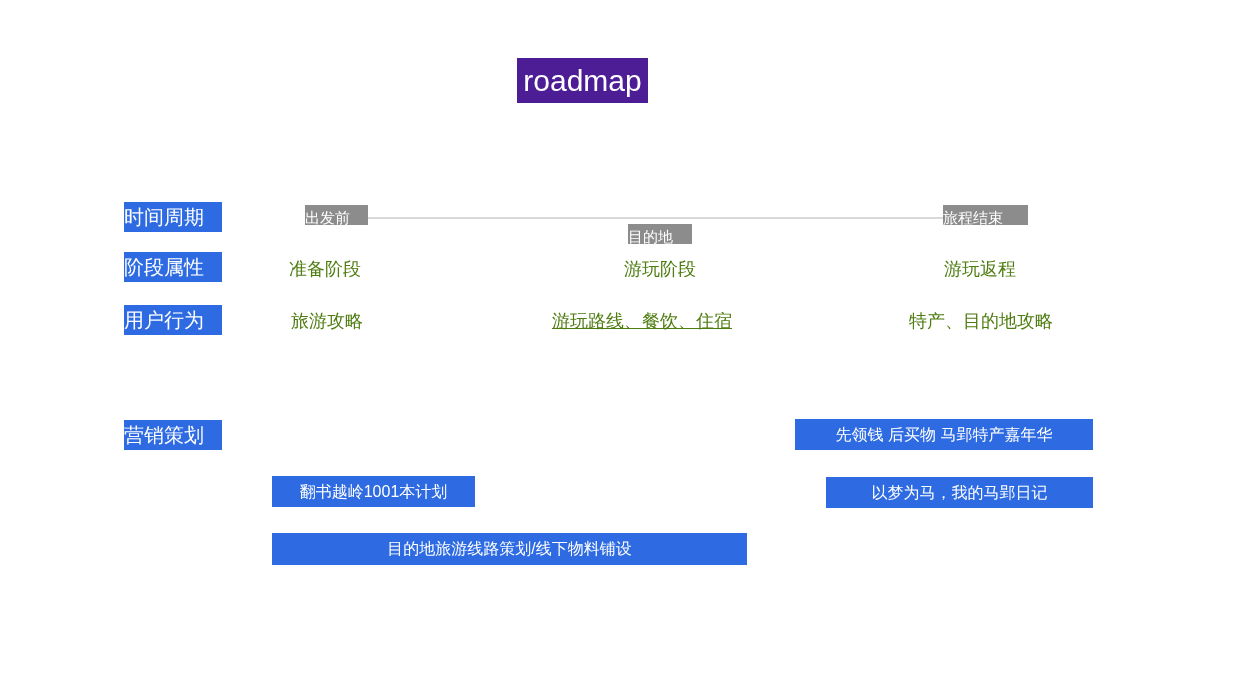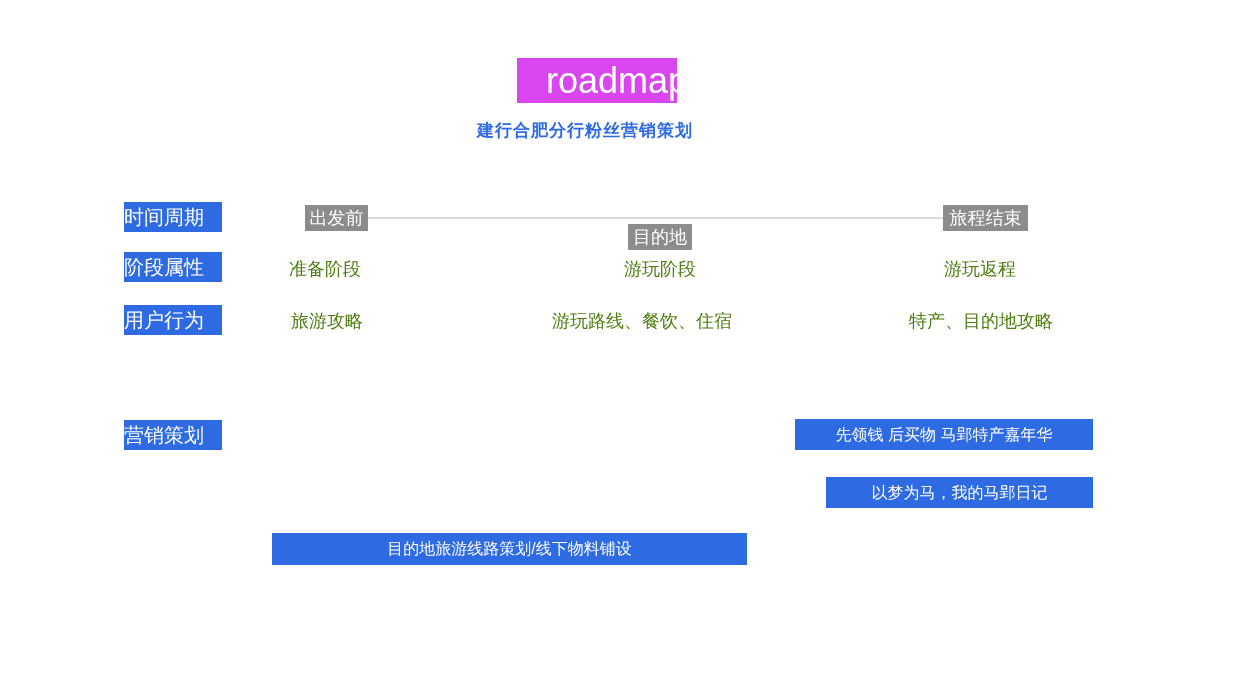--- a/index.html
+++ b/index.html
@@ -3,93 +3,93 @@
 <meta charset="utf-8">
 <style>
   html,body { margin:0; padding:0; background:#ffffff; }
   body { font-family:"Liberation Sans","DejaVu Sans",sans-serif; }
   .canvas {
     position:relative; width:1240px; height:697px; background:#ffffff;
     overflow:hidden; margin:0 auto;
   }
   .title-box {
     position:absolute; left:517px; top:58px; width:131px; height:45px;
-    background:#d946ef; color:#ffffff; font-size:36px; line-height:45px;
-    text-align:center; font-weight:400;padding-left:29px;
+    background:#4c1d95; color:#ffffff; font-size:30px; line-height:45px;
+    text-align:center; font-weight:400;
   }
   .subtitle {
     position:absolute; left:450px; top:119px; width:270px;
     color:#2E6BE2; font-size:17px; font-weight:700; text-align:center;
     letter-spacing:1px;
   }
   .row-label {
     position:absolute; left:124px; width:98px; height:30px;
     background:#2E6BE2; color:#ffffff; font-size:20px; line-height:30px;
     z-index:2;
   }
   .label-timeline  { top:202px; }
   .label-phase     { top:252px; }
   .label-behavior  { top:305px; }
   .label-marketing { top:420px; }
   .timeline-line {
     position:absolute; left:340px; top:217px; width:645px; height:2px;
     background:#D9D9D9; z-index:1;
   }
   .stage {
-    position:absolute; top:205px; height:26px; line-height:26px;
-    background:#8C8C8C; color:#ffffff; font-size:18px; text-align:center;
+    position:absolute; top:205px; height:20px; line-height:26px;
+    background:#8C8C8C; color:#ffffff; font-size:15px; text-align:left;
     z-index:2;
   }
   .stage-0 { left:305px; width:63px; }
   .stage-1 { left:628px; width:64px;margin-top:19px; }
   .stage-2 { left:943px; width:85px; }
   .cell {
     position:absolute; transform:translateX(-50%);
     color:#4d7c0f; font-size:18px; white-space:nowrap; z-index:2;
   }
   .phase-0    { left:325px; top:257px; }
   .phase-1    { left:660px; top:257px; }
   .phase-2    { left:980px; top:257px; }
   .behavior-0 { left:327px; top:309px; }
-  .behavior-1 { left:642px; top:309px; }
+  .behavior-1 { left:642px; top:309px;text-decoration:underline; }
   .behavior-2 { left:981px; top:309px; }
   .campaign {
     position:absolute; background:#2E6BE2; color:#ffffff; font-size:16px;
     text-align:center; height:31px; line-height:31px; white-space:nowrap;
     z-index:2;
   }
   .campaign-0 { left:272px; top:418px; width:423px; }
   .campaign-1 { left:795px; top:419px; width:298px; }
   .campaign-2 { left:272px; top:476px; width:203px; }
   .campaign-3 { left:826px; top:477px; width:267px; }
   .campaign-4 { left:272px; top:533px; width:475px; height:32px; line-height:32px; }
 </style>
 </head>
 <body>
 
 <div class="canvas">
 
   <div class="title-box">roadmap</div>
-  <div class="subtitle">建行合肥分行粉丝营销策划</div>
 
   <div class="row-label label-timeline">时间周期</div>
   <div class="row-label label-phase">阶段属性</div>
   <div class="row-label label-behavior">用户行为</div>
   <div class="row-label label-marketing">营销策划</div>
 
   <div class="timeline-line"></div>
   <div class="stage stage-0">出发前</div>
   <div class="stage stage-1">目的地</div>
   <div class="stage stage-2">旅程结束</div>
 
   <div class="cell phase-0">准备阶段</div>
   <div class="cell phase-1">游玩阶段</div>
   <div class="cell phase-2">游玩返程</div>
 
   <div class="cell behavior-0">旅游攻略</div>
   <div class="cell behavior-1">游玩路线、餐饮、住宿</div>
   <div class="cell behavior-2">特产、目的地攻略</div>
 
   <div class="campaign campaign-1">先领钱 后买物 马郢特产嘉年华</div>
+  <div class="campaign campaign-2">翻书越岭1001本计划</div>
   <div class="campaign campaign-3">以梦为马，我的马郢日记</div>
   <div class="campaign campaign-4">目的地旅游线路策划/线下物料铺设</div>
 
 </div>
 
 </body></html>

